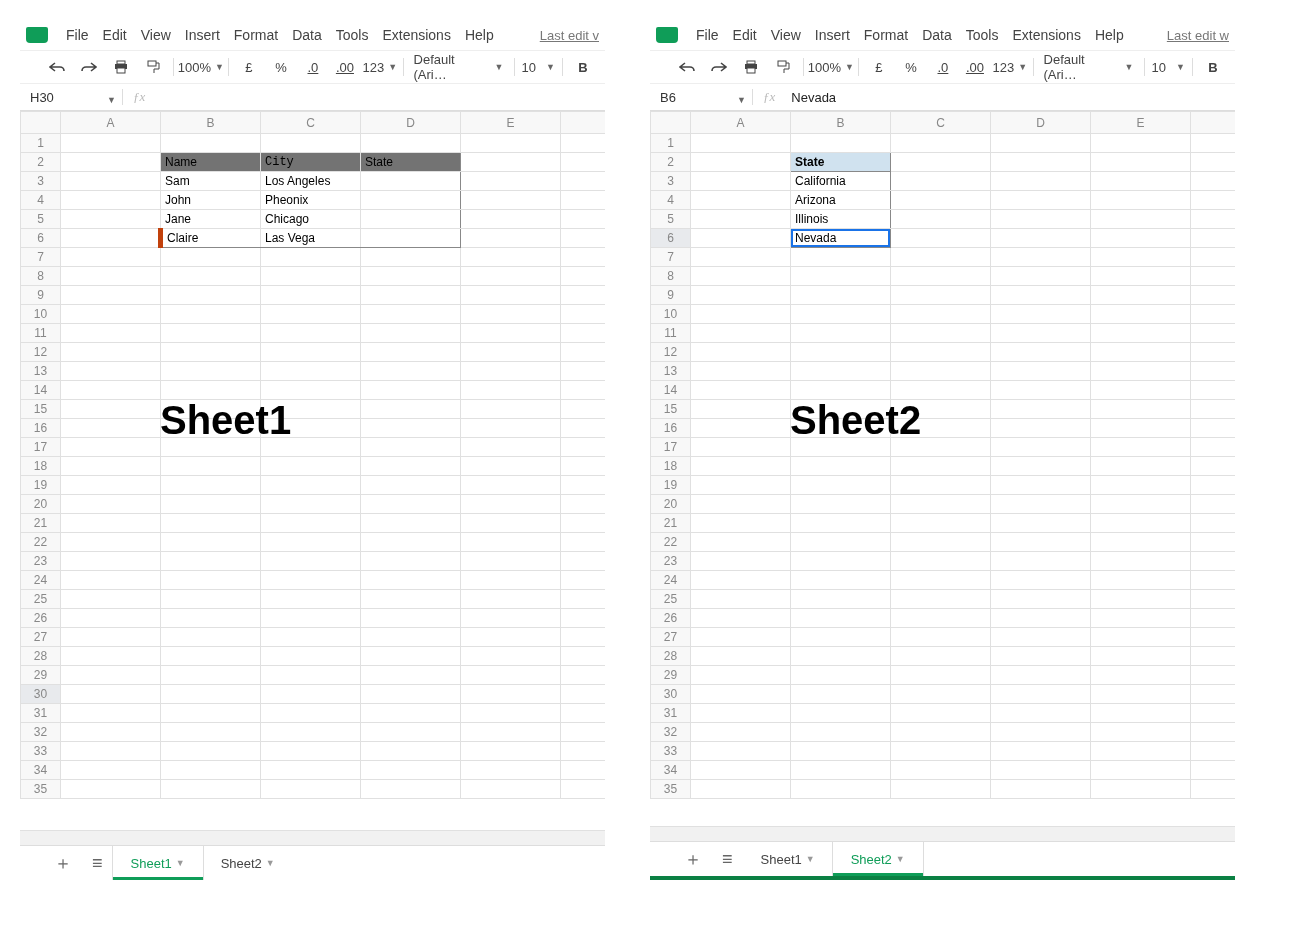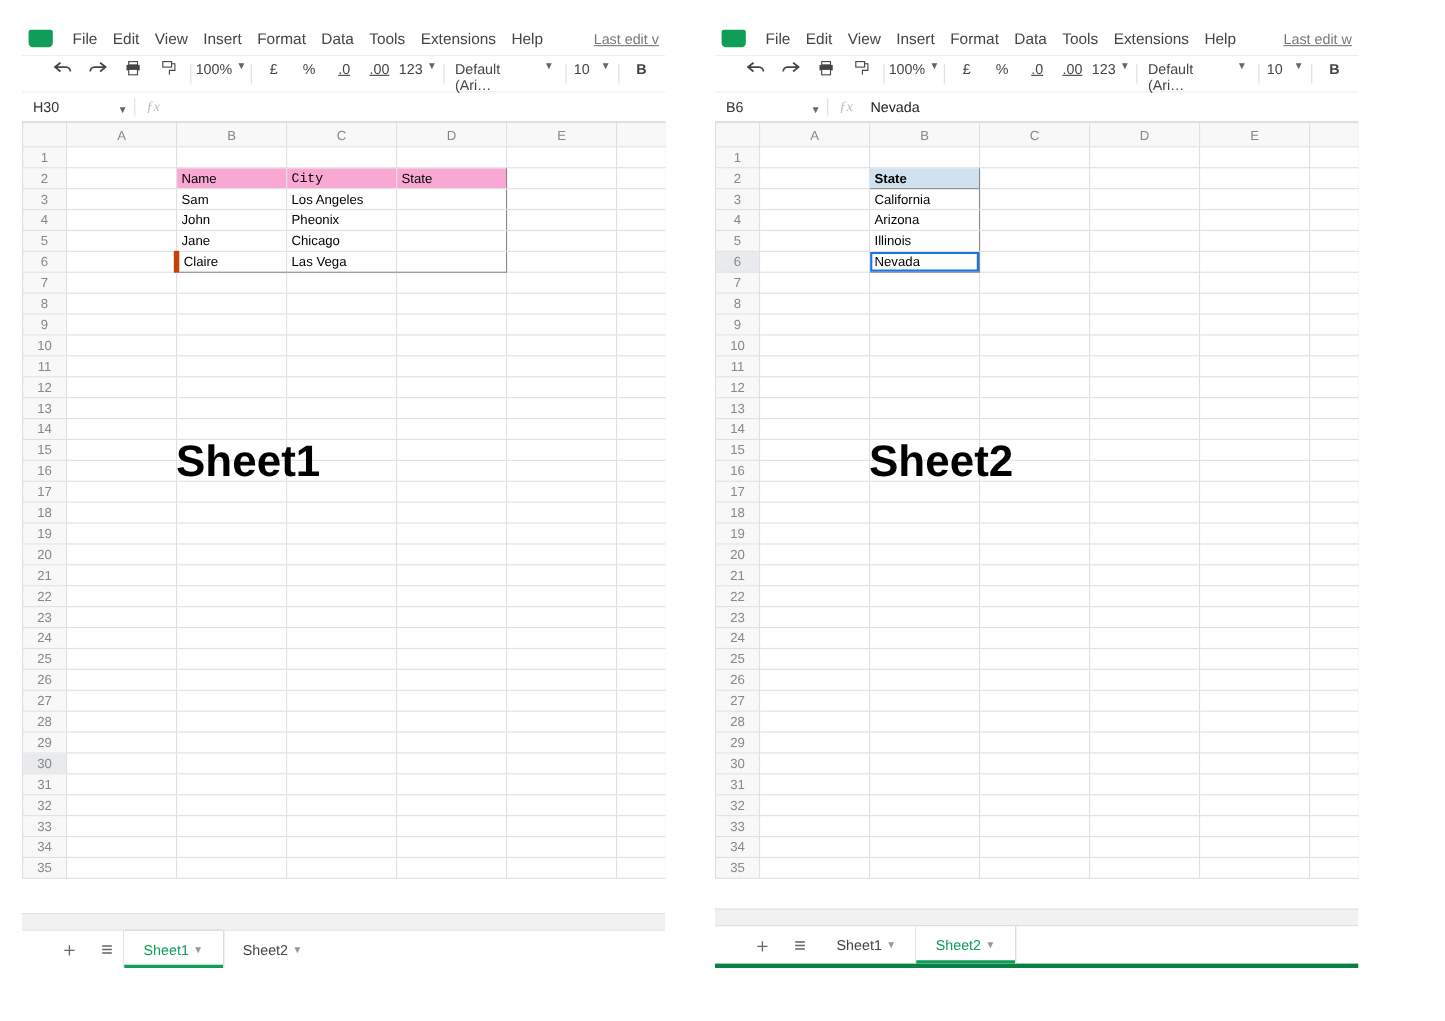--- a/index.html
+++ b/index.html
@@ -9,41 +9,41 @@
   .pane.right{left:650px;}
   
   
   .menubar{display:flex;align-items:center;height:30px;padding:0 6px;font-size:14px;color:#444;}
   .logo{width:22px;height:16px;background:#0f9d58;border-radius:2px 2px 4px 4px;margin-right:18px;}
   .menubar span[data-name^="menu-"]{margin-right:14px;cursor:default;}
   .lastedit{color:#777;text-decoration:underline;margin-left:auto;font-size:13px;white-space:nowrap;}
   
   
   .toolbar{display:flex;align-items:center;height:32px;border-top:1px solid #eee;border-bottom:1px solid #eee;padding:0 6px;font-size:13px;color:#444;}
-  .tb-btn{padding:0 6px;display:inline-flex;align-items:flex-start;justify-content:center;height:24px;min-width:20px;}
+  .tb-btn{padding:0 6px;display:inline-flex;align-items:center;justify-content:center;height:24px;min-width:20px;}
   .tb-sep{width:1px;height:18px;background:#ddd;margin:0 4px;}
   .caret{margin-left:4px;font-size:9px;color:#666;}
   
   
   .fxbar{display:flex;align-items:center;height:26px;border-bottom:1px solid #ddd;font-size:13px;}
   .namebox{width:92px;padding-left:10px;display:flex;align-items:flex-end;color:#333;}
   .namebox .caret{margin-left:auto;margin-right:6px;}
   .fx{font-style:italic;color:#bbb;padding:0 10px;border-left:1px solid #ddd;font-family:serif;}
   .fxval{padding-left:6px;color:#222;}
   
   
   .grid{position:relative;}
   table.sheet{border-collapse:collapse;table-layout:fixed;width:100%;}
   table.sheet th, table.sheet td{border:1px solid #e0e0e0;font-size:12px;height:19px;box-sizing:border-box;overflow:hidden;white-space:nowrap;}
   th.rowhdr{width:40px;background:#f8f8f8;color:#888;font-weight:normal;text-align:center;}
   tr.colhdrs th{background:#f8f8f8;color:#888;font-weight:normal;text-align:center;height:22px;}
   td.cell{padding:0 4px;text-align:left;color:#000;}
   th.corner{width:40px;background:#f8f8f8;}
   
-  .hdrcell{background:#f9a8d4;font-weight:normal;}
+  .hdrcell{background:#737373;font-weight:normal;}
   .hdrbold{background:#d0e2ef;font-weight:bold;}
   
   .sel-row th.rowhdr{background:#e8eaed;}
   .sel-col{background:#e8eaed;}
   
   .active-cell-border{box-shadow:inset 0 0 0 2px #1a73e8;}
   
   .overlay-label{position:absolute;left:140px;font-size:40px;font-weight:bold;color:#000;pointer-events:none;white-space:nowrap;}
   
   .hscroll{height:14px;background:#f1f1f1;border-top:1px solid #e0e0e0;}

